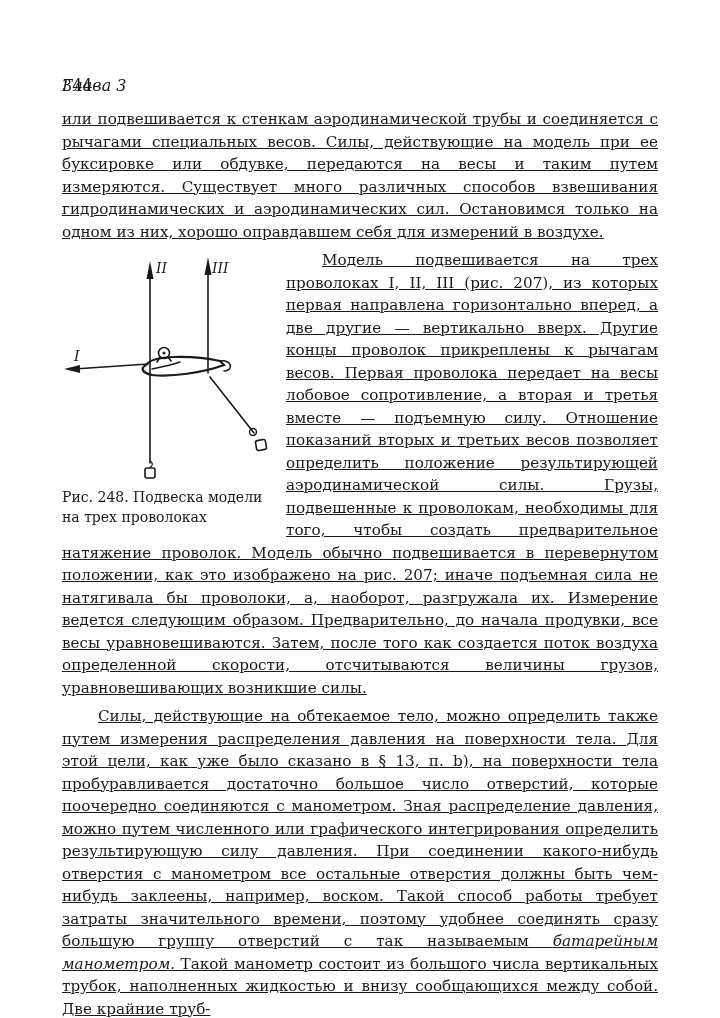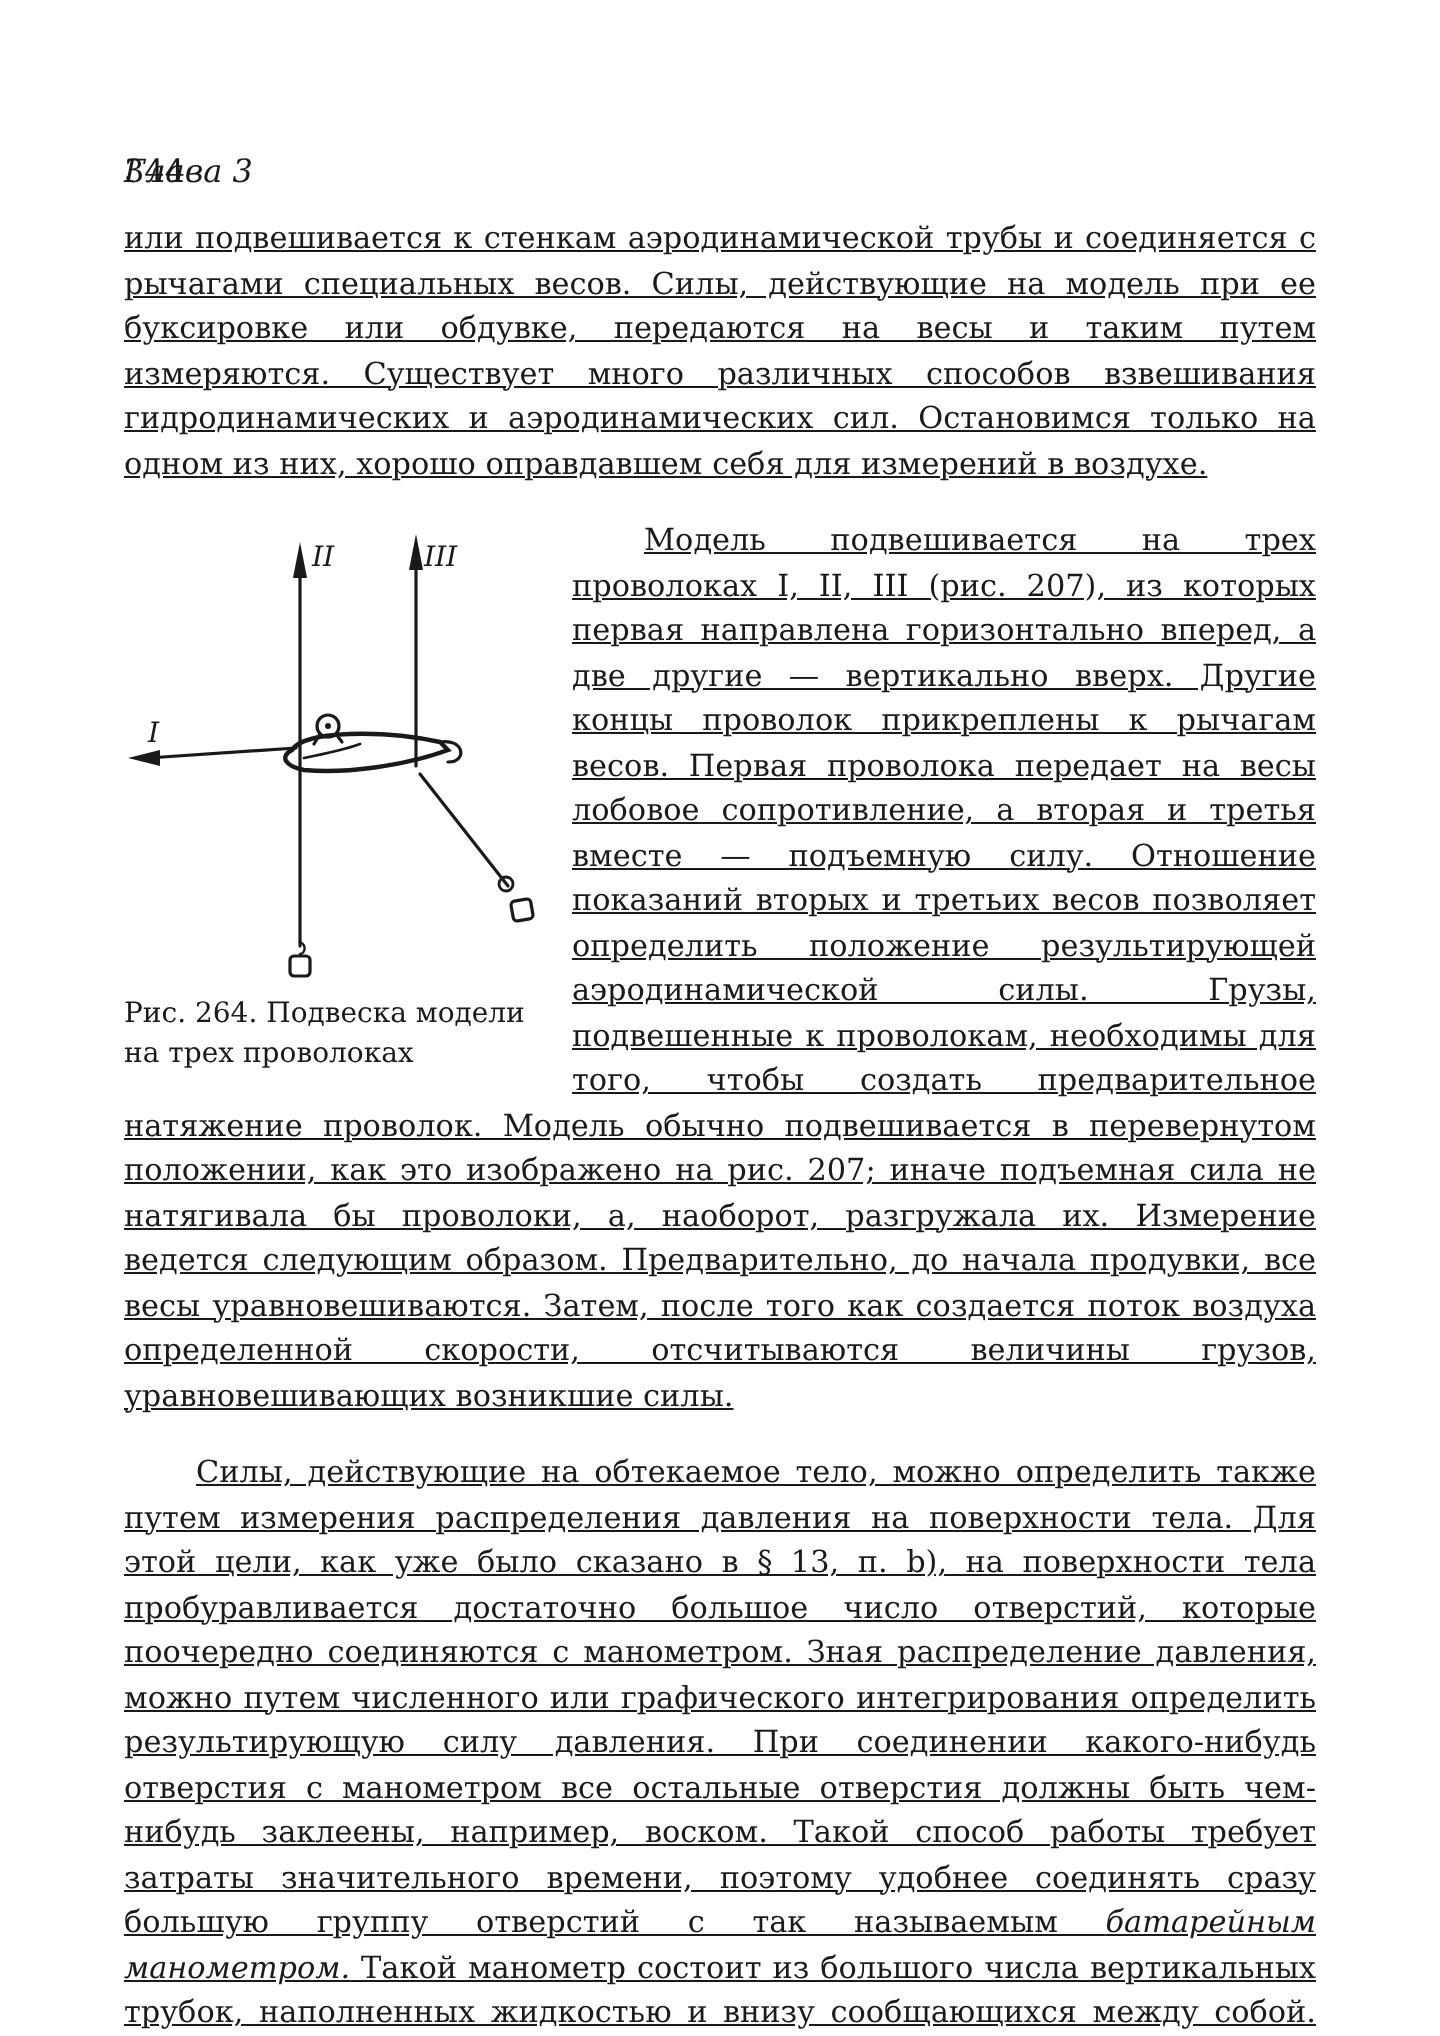--- a/index.html
+++ b/index.html
@@ -11,21 +11,21 @@
   .running { position: absolute; left: 0; right: 0; top: 0; text-align: left; font-style: italic; }
   .text { font-size: 15.2px; line-height: 22.5px; text-align: justify; }
   .p1 { margin-top: 8px; text-decoration: underline; }
   .indent { text-indent: 36px; text-decoration: underline; }
   .fig { float: left; width: 212px; margin-top: 2px; margin-right: 12px; }
   .fig svg { display: block; width: 212px; height: 236px; }
   .caption { font-size: 14px; line-height: 20px; margin-top: 0; text-align: left; }
   .clear { clear: both; }
   p { margin: 0; }
   em { font-style: italic; }
-  .pmargin { margin-top: 16px; }
+  .pmargin { margin-top: 6px; }
 </style>
 </head>
 <body>
 
 <div class="page">
   <div class="header">
     <span class="pagenum">344</span>
     <span class="running">Глава 3</span>
   </div>
 
@@ -64,20 +64,20 @@
           <polygon points="88,10 84.5,28 91.5,28"></polygon>
           <polygon points="146,6 142.5,24 149.5,24"></polygon>
           <polygon points="2,118 18,114 18,122"></polygon>
         </g>
         <g font-family="DejaVu Serif, serif" font-style="italic" font-size="14" fill="#1a1a1a">
           <text x="94" y="22">II</text>
           <text x="150" y="22">III</text>
           <text x="12" y="110">I</text>
         </g>
       </svg>
-      <div class="caption">Рис. 264. Подвеска модели на трех проволоках</div>
+      <div class="caption">Рис. 248. Подвеска модели на трех проволоках</div>
     </div>
     <p class="indent">Модель подвешивается на трех проволоках I, II, III (рис. 207), из которых первая направлена горизонтально вперед, а две другие — вертикально вверх. Другие концы проволок прикреплены к рычагам весов. Первая проволока передает на весы лобовое сопротивление, а вторая и третья вместе — подъемную силу. Отношение показаний вторых и третьих весов позволяет определить положение результирующей аэродинамической силы. Грузы, подвешенные к проволокам, необходимы для того, чтобы создать предварительное натяжение проволок. Модель обычно подвешивается в перевернутом положении, как это изображено на рис. 207; иначе подъемная сила не натягивала бы проволоки, а, наоборот, разгружала их. Измерение ведется следующим образом. Предварительно, до начала продувки, все весы уравновешиваются. Затем, после того как создается поток воздуха определенной скорости, отсчитываются величины грузов, уравновешивающих возникшие силы.</p>
   </div>
   <div class="clear"></div>
 
   <p class="text indent pmargin"><span>Силы, действующие на обтекаемое тело, можно определить также путем измерения распределения давления на поверхности тела. Для этой цели, как уже было сказано в § 13, п. b), на поверхности тела пробуравливается достаточно большое число отверстий, которые поочередно соединяются с манометром. Зная распределение давления, можно путем численного или графического интегрирования определить результирующую силу давления. При соединении какого-нибудь отверстия с манометром все остальные отверстия должны быть чем-нибудь заклеены, например, воском. Такой способ работы требует затраты значительного времени, поэтому удобнее соединять сразу большую группу отверстий с так называемым </span><em>батарейным манометром.</em><span> Такой манометр состоит из большого числа вертикальных трубок, наполненных жидкостью и внизу сообщающихся между собой. Две крайние труб-</span></p>
 </div>
 
 </body></html>

